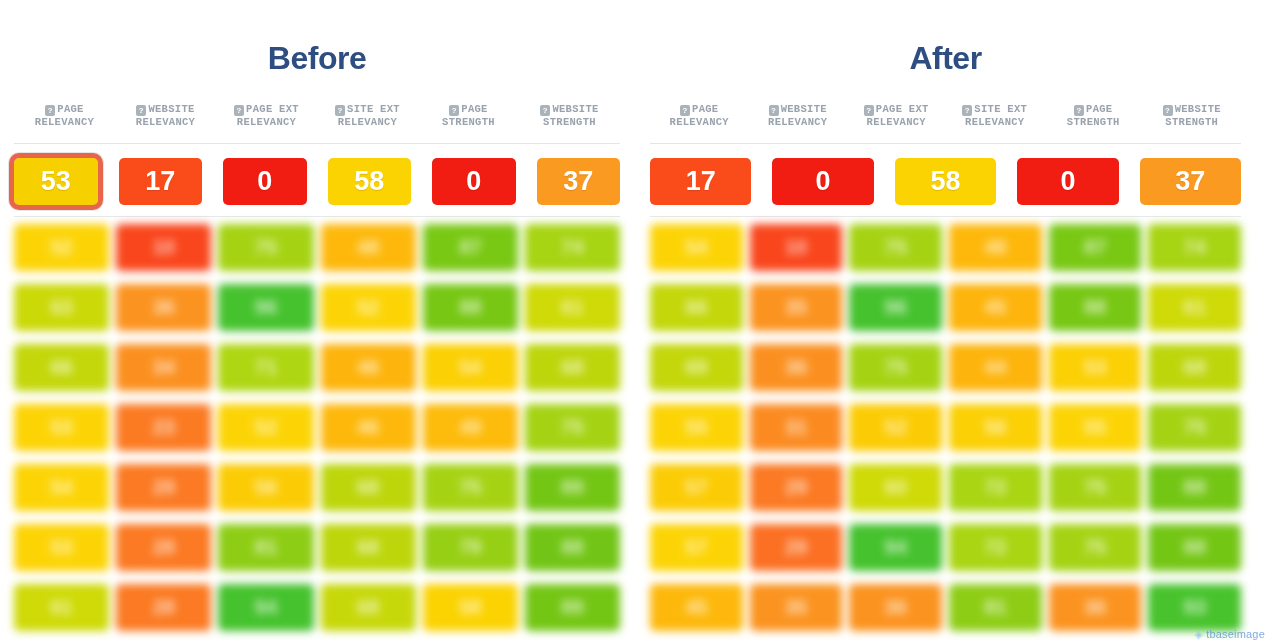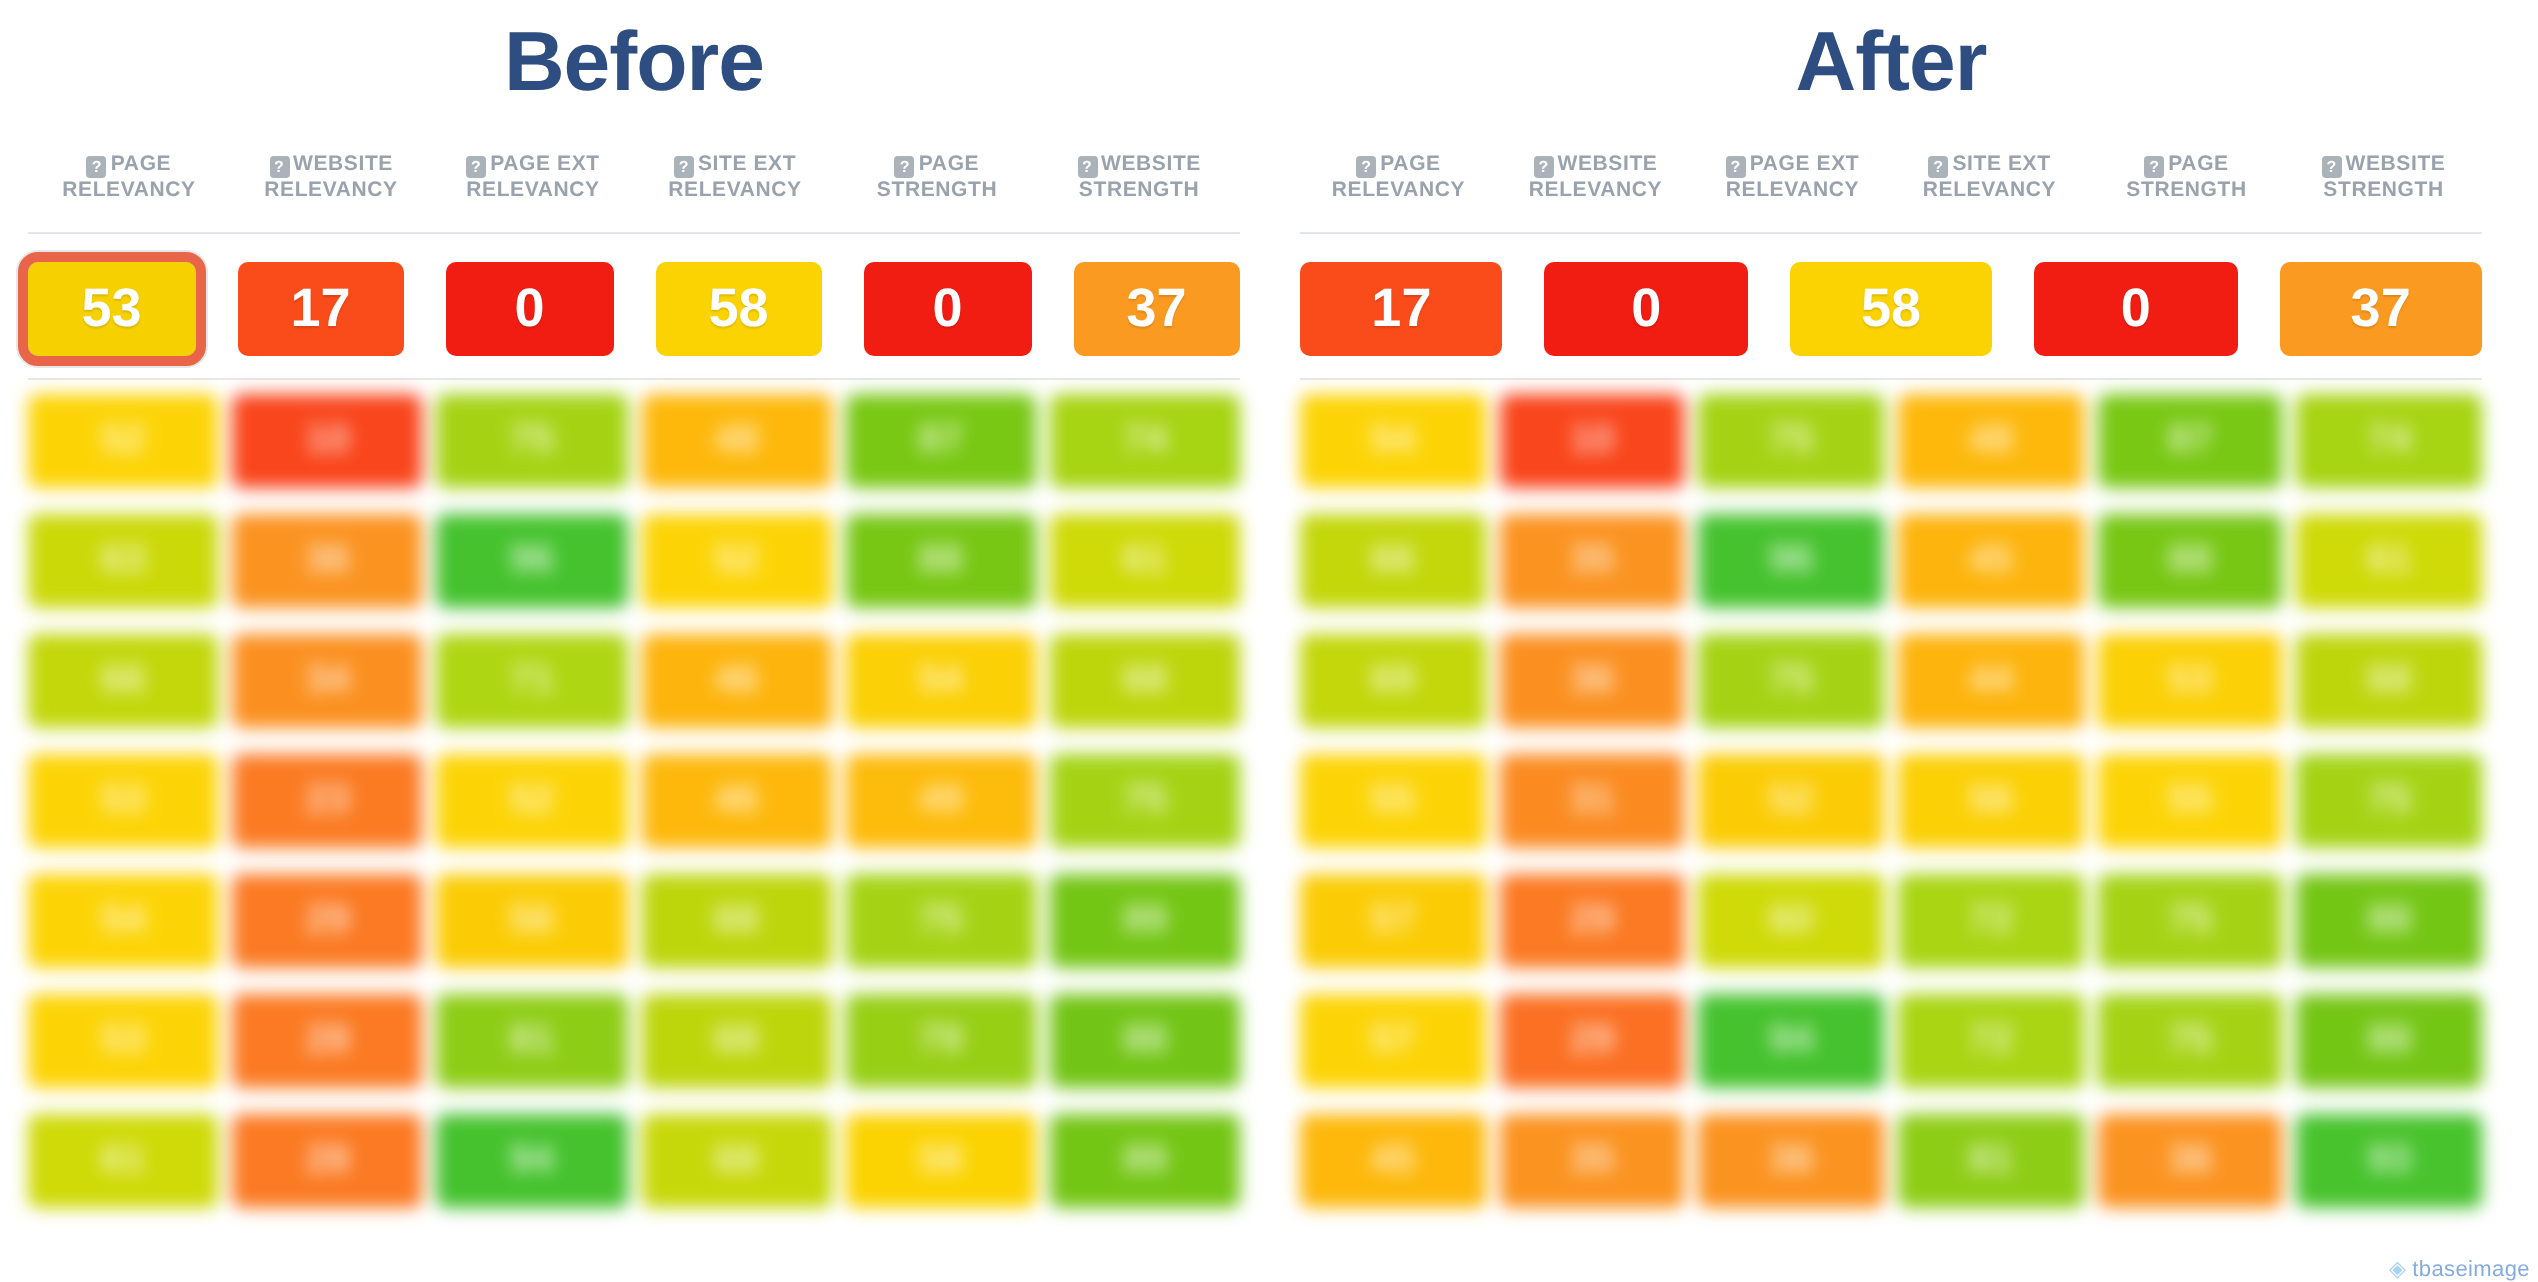--- a/index.html
+++ b/index.html
@@ -25,46 +25,48 @@
     width: 634px;
     height: 641px;
     padding: 0 14px;
   }
 
   .panel.right { width: 635px; padding-left: 16px; padding-right: 28px; }
 
   
   .panel-title {
     text-align: center;
-    font-size: 42px;
+    font-size: 32px;
     font-weight: bold;
     color: #2e4d80;
     letter-spacing: -0.5px;
     line-height: 62px;
     height: 64px;
     margin-bottom: 6px;
+    margin-top: 27px;
   }
 
   
   .headers {
     display: flex;
     height: 46px;
     align-items: flex-start;
     padding-top: 6px;
   }
   .hdr-col {
     flex: 1 1 0;
     text-align: center;
     font-size: 10.5px;
     font-weight: bold;
     color: #9aa3ad;
     line-height: 13px;
     letter-spacing: 0.3px;
     text-transform: uppercase;
     padding: 0 3px;
+    font-family: Liberation Mono, monospace;
   }
   .hdr-line1 { display: block; white-space: nowrap; }
   .hdr-line2 { display: block; white-space: nowrap; }
 
   .help-icon {
     display: inline-block;
     width: 10px;
     height: 11px;
     border-radius: 2px;
     background: #aab2ba;

